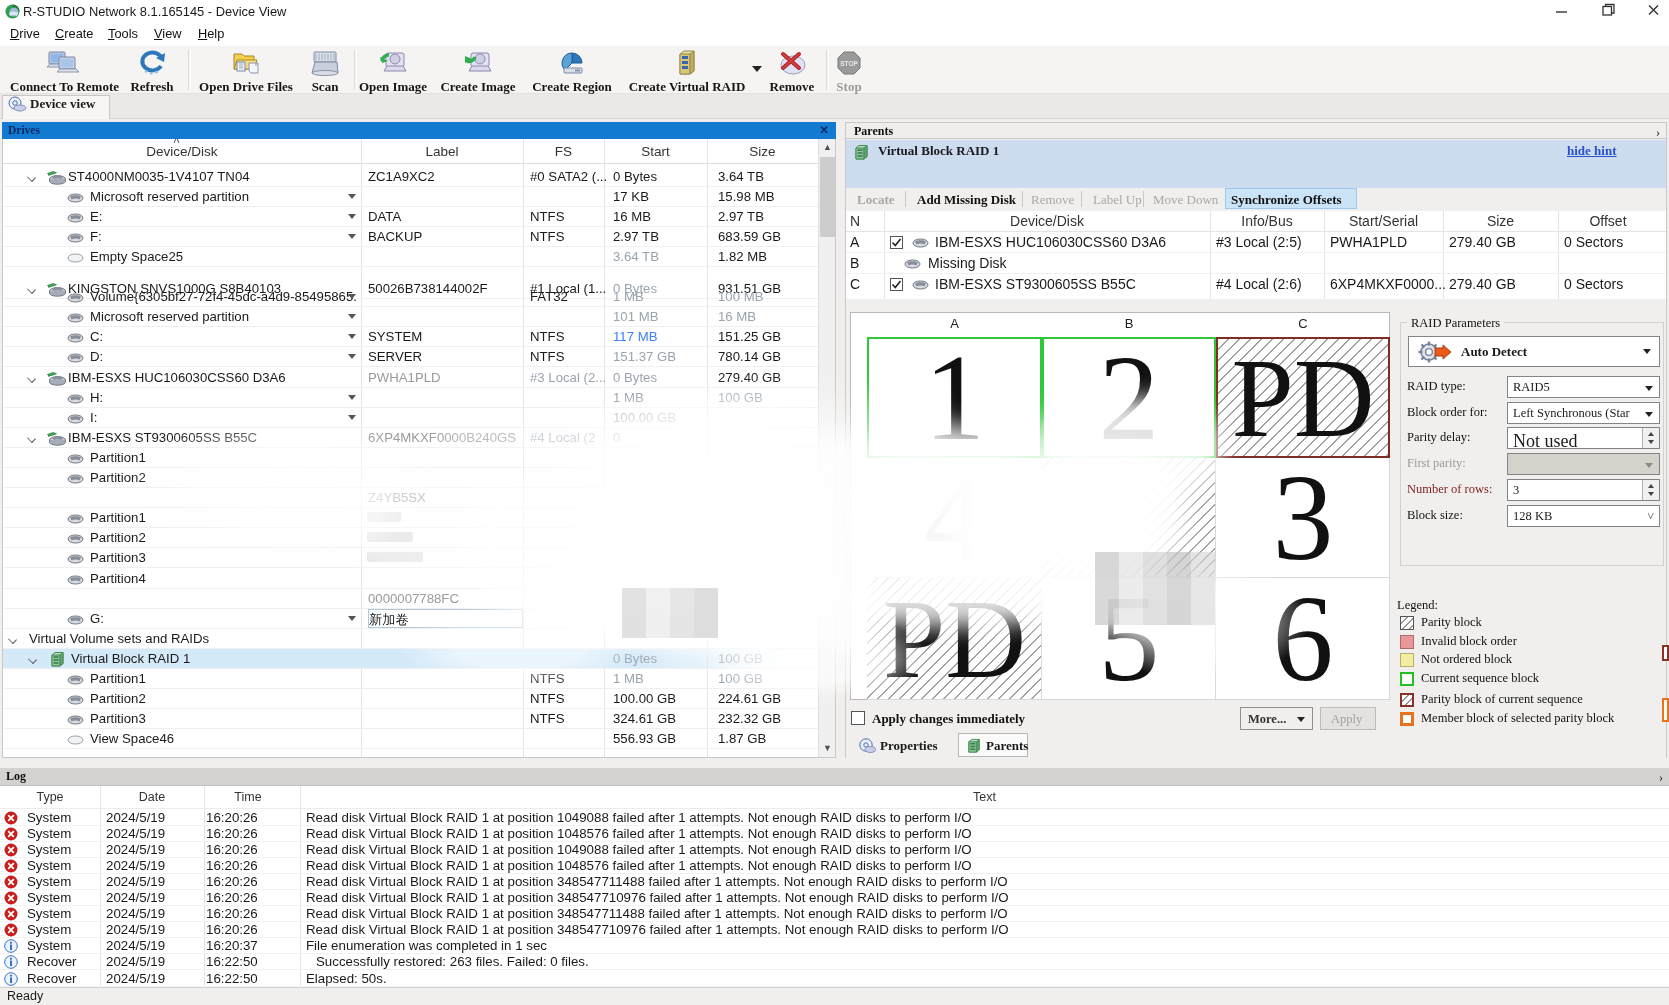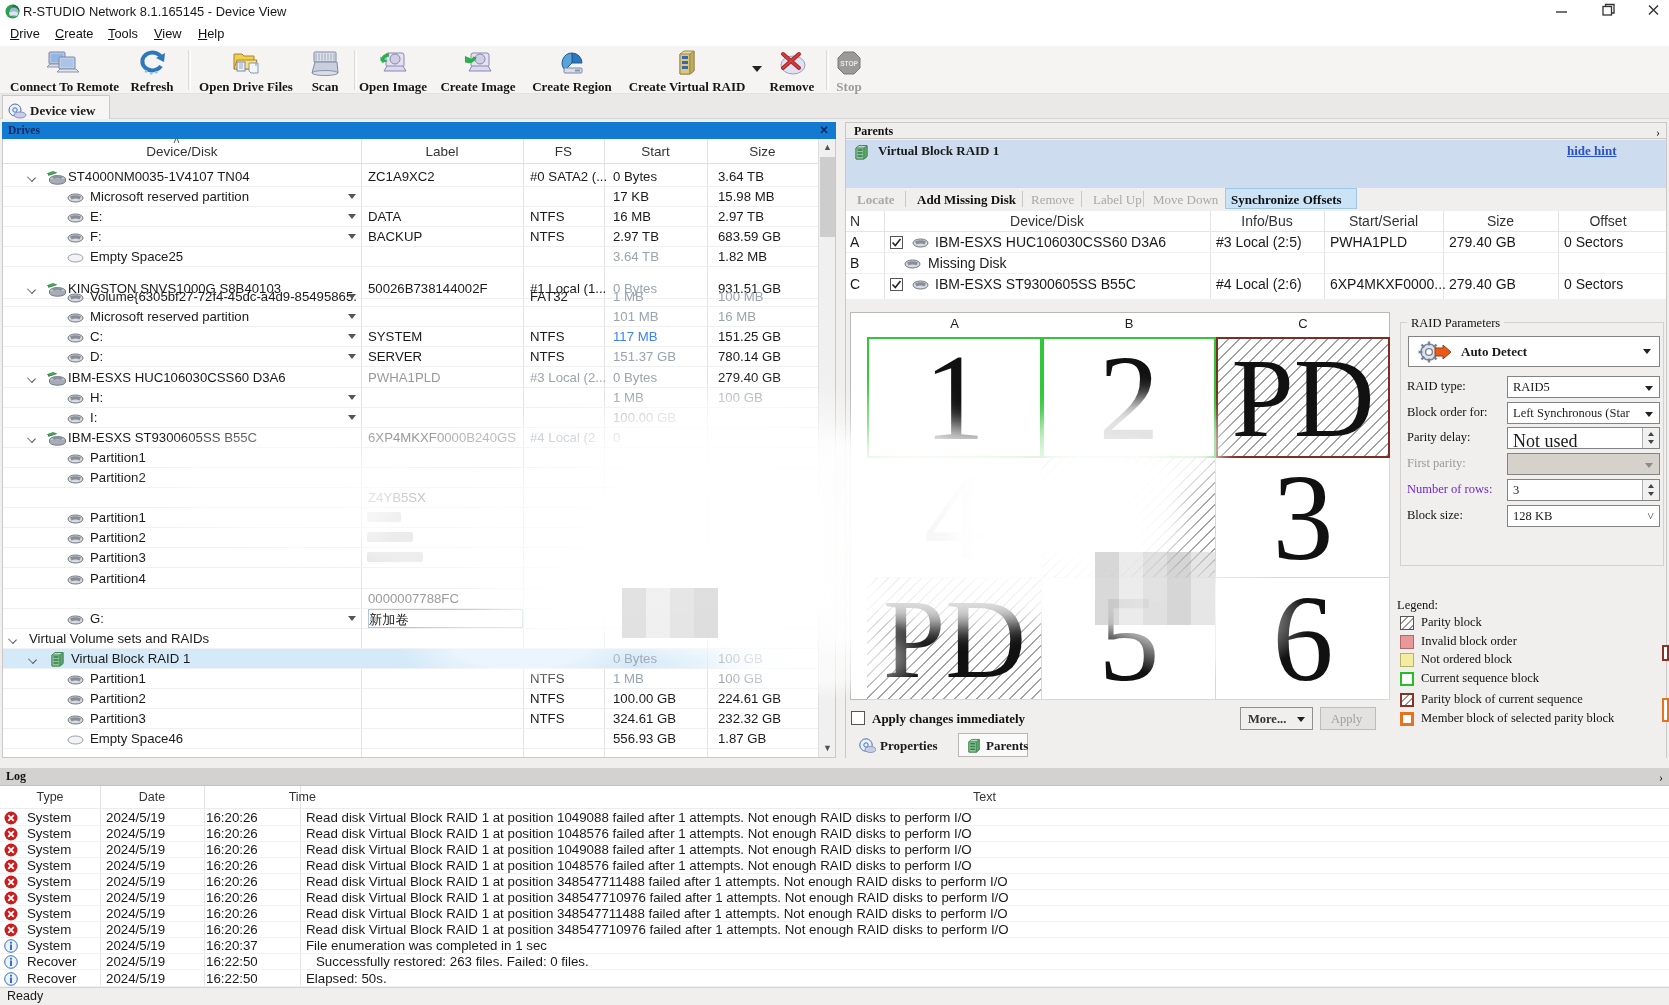--- a/index.html
+++ b/index.html
@@ -11,21 +11,21 @@
 #titlebar{left:0;top:0;width:1669px;height:23px;background:#fff}
 #menubar{left:0;top:23px;width:1669px;height:23px;background:#fff;font-size:12.8px}
 .menu{position:absolute;top:3px;color:#111}
 .menu u{text-decoration:underline}
 #toolbar{left:0;top:46px;width:1669px;height:48px;background:#f5f4f2;border-bottom:1px solid #e3e2e0}
 .titem{position:absolute;top:2px;text-align:center;color:#151515}
 .titem .lbl{font-family:"Liberation Serif",serif;font-weight:bold;font-size:13px;margin-top:1px;white-space:nowrap}
 .titem .ic{height:30px;display:flex;align-items:center;justify-content:center}
 .tsep{position:absolute;top:4px;width:1px;height:40px;background:#dddcda}
 #tabrow{left:0;top:94px;width:1669px;height:25px;background:#ebe9e7;border-bottom:1px solid #d8d6d4}
-#devtab{position:absolute;left:2px;top:1px;width:108px;height:24px;background:#f7f6f4;border:1px solid #c9c8c6;border-bottom:none;display:flex;align-items:flex-end}
+#devtab{position:absolute;left:2px;top:1px;width:108px;height:24px;background:#f7f6f4;border:1px solid #c9c8c6;border-bottom:none;display:flex;align-items:flex-start}
 
 #lpanel{left:2px;top:122px;width:834px;height:636px;background:#fff;border:1px solid #c9c8c6;border-top:none}
 #lphead{left:2px;top:122px;width:834px;height:17px;background:#137ad2;color:#0a2a66;font-family:"Liberation Serif",serif;font-weight:bold;font-size:11.5px;line-height:17px;padding-left:6px}
 #lheader{position:absolute;left:0px;top:17px;width:816px;height:25px;border-bottom:1px solid #e0e0e0;font-size:13.5px;color:#333}
 .hcell{position:absolute;top:0;height:25px;line-height:25px;text-align:center}
 .vline{position:absolute;top:0;width:1px;background:#e4e4e4}
 .row{position:absolute;left:0;width:815px;height:20px;line-height:20px;font-size:13.2px;white-space:nowrap;border-bottom:1px solid #f0f0f0}
 .row .c1{position:absolute;left:0;width:358px;height:20px;overflow:hidden}
 .row .c2{position:absolute;left:365px;width:155px;overflow:hidden}
 .row .c3{position:absolute;left:527px;width:76px;overflow:hidden}
@@ -540,21 +540,21 @@
       </div>
       <div class="c3">NTFS</div>
       <div class="c4">324.61 GB</div>
       <div class="c5">232.32 GB</div>
     </div>
  <div class="row" style="top:590.3px;">
       <div class="c1">
         <svg class="icd" style="left:64px;top:6px" width="17" height="11" viewBox="0 0 17 11">
           <ellipse cx="8.5" cy="5" rx="7.5" ry="4" fill="#f2f3f5" stroke="#9aa0a8"></ellipse>
         </svg>
-        <span style="position:absolute;left:87px">Empty Space46</span>
+        <span style="position:absolute;left:87px">View Space46</span>
       </div>
       <div class="c4">556.93 GB</div>
       <div class="c5">1.87 GB</div>
     </div>
 </div>
 <div class="abs" id="lscroll" style="left:818px;top:139px;width:17px;height:618px;background:#f0f0f0;border-left:1px solid #dedede">
  <div class="abs" style="left:0;top:0;width:17px;height:17px;color:#505050;font-size:9px;text-align:center;line-height:17px">▲</div>
  <div class="abs" style="left:1px;top:18px;width:15px;height:80px;background:#cdcdcd"></div>
  <div class="abs" style="left:0;top:601px;width:17px;height:17px;color:#505050;font-size:9px;text-align:center;line-height:17px">▼</div>
 </div>
@@ -681,21 +681,21 @@
 <div class="abs" style="left:1507px;top:427px;width:153px;height:22px;background:#fff;border:1px solid #848484;overflow:hidden">
     <span class="mono abs" style="left:5px;top:3px;font-size:18px;white-space:nowrap">Not used</span>
     <span class="abs" style="right:0;top:0;width:17px;height:20px;background:#f0f0f0;border-left:1px solid #b0b0b0"></span>
     <span class="abs" style="right:5px;top:4px;width:0;height:0;border-left:3.5px solid transparent;border-right:3.5px solid transparent;border-bottom:4px solid #444"></span>
     <span class="abs" style="right:5px;top:12px;width:0;height:0;border-left:3.5px solid transparent;border-right:3.5px solid transparent;border-top:4px solid #444"></span>
   </div>
 <div class="abs mono" style="left:1407px;top:456px;font-size:12.5px;color:#9a9a9a">First parity:</div>
 <div class="abs" style="left:1507px;top:453px;width:153px;height:22px;background:#d4d2cb;border:1px solid #848484;overflow:hidden">
     <span class="abs" style="right:6px;top:9px;width:0;height:0;border-left:4.5px solid transparent;border-right:4.5px solid transparent;border-top:5.5px solid #8a8a8a"></span>
   </div>
-<div class="abs mono" style="left:1407px;top:482px;font-size:12.5px;color:#6d28d9">Number of rows:</div>
+<div class="abs mono" style="left:1407px;top:482px;font-size:12.5px;color:#7f1d1d">Number of rows:</div>
 <div class="abs" style="left:1507px;top:479px;width:153px;height:22px;background:#fff;border:1px solid #848484;overflow:hidden">
     <span class="mono abs" style="left:5px;top:3px;font-size:12.5px;white-space:nowrap">3</span>
     <span class="abs" style="right:0;top:0;width:17px;height:20px;background:#f0f0f0;border-left:1px solid #b0b0b0"></span>
     <span class="abs" style="right:5px;top:4px;width:0;height:0;border-left:3.5px solid transparent;border-right:3.5px solid transparent;border-bottom:4px solid #444"></span>
     <span class="abs" style="right:5px;top:12px;width:0;height:0;border-left:3.5px solid transparent;border-right:3.5px solid transparent;border-top:4px solid #444"></span>
   </div>
 <div class="abs mono" style="left:1407px;top:508px;font-size:12.5px;color:#111">Block size:</div>
 <div class="abs" style="left:1507px;top:505px;width:153px;height:22px;background:#fff;border:1px solid #848484;overflow:hidden">
     <span class="mono abs" style="left:5px;top:3px;font-size:12.5px;white-space:nowrap">128 KB</span>
     <span class="abs mono" style="right:5px;top:3px;color:#444;font-size:12px">˅</span>
@@ -742,21 +742,21 @@
 <div class="abs" style="left:1662px;top:698px;width:7px;height:24px;background:#fff;border:2px solid #e8731e"></div>
 <div class="abs" id="logpanel"></div>
 <div class="abs" id="loghead">Log<span style="position:absolute;right:6px;top:1px;font-weight:normal">›</span></div>
 <div class="abs" id="logtable" style="left:0;top:786px;width:1669px;height:201px;background:#fff;font-size:12.5px">
  <div class="vline" style="left:100px;height:201px"></div>
  <div class="vline" style="left:204px;height:201px"></div>
  <div class="vline" style="left:300px;height:201px"></div>
  <div class="abs" style="left:0;top:0;width:1669px;height:23px;color:#333;border-bottom:1px solid #ececec">
   <span class="abs" style="left:0;width:100px;text-align:center;top:4px">Type</span>
   <span class="abs" style="left:100px;width:104px;text-align:center;top:4px">Date</span>
-  <span class="abs" style="left:220px;width:96px;text-align:right;top:4px">Time</span>
+  <span class="abs" style="left:200px;width:96px;text-align:center;top:4px">Time</span>
   <span class="abs" style="left:300px;width:1369px;text-align:center;top:4px">Text</span>
  </div>
  <div class="lrow" style="top:23.5px">
       <svg class="abs" style="left:4px;top:1px" width="14" height="14" viewBox="0 0 14 14">
         <circle cx="7" cy="7" r="6.5" fill="#c81e1e"></circle>
         <path d="M4.2 4.2l5.6 5.6M9.8 4.2L4.2 9.8" stroke="#fff" stroke-width="1.8"></path>
       </svg>
 <span class="abs" style="left:27px">System</span>
       <span class="abs" style="left:106px">2024/5/19</span>
       <span class="abs" style="left:206px">16:20:26</span>

